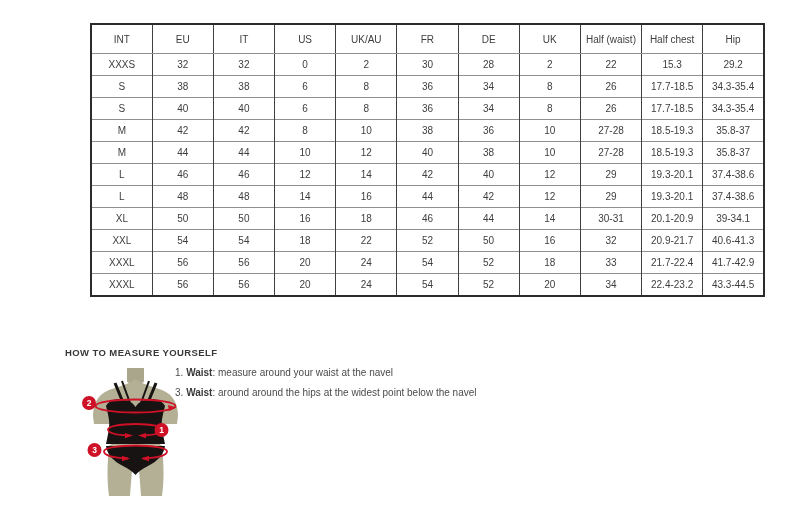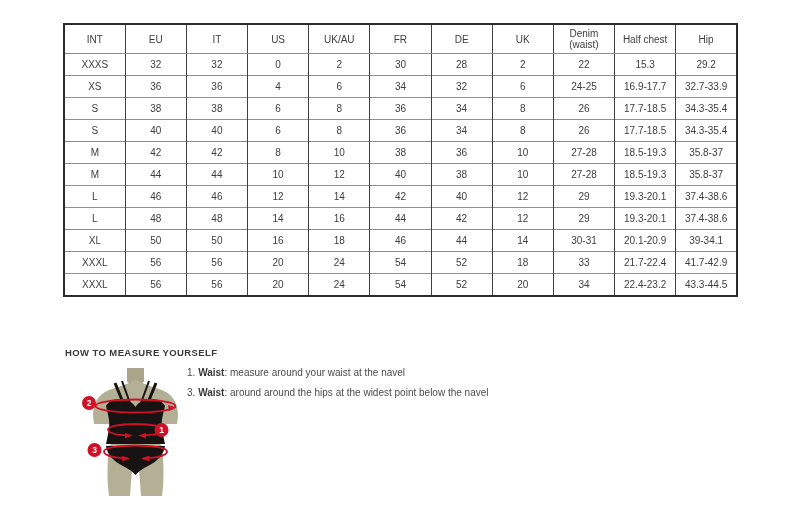--- a/index.html
+++ b/index.html
@@ -4,91 +4,78 @@
 <style>
   html,body{margin:0;padding:0;}
   body{
     width:798px;height:519px;position:relative;background:#ffffff;
     font-family:"Liberation Sans", sans-serif;color:#3d3d3d;overflow:hidden;
   }
   
   .chart-wrap{position:absolute;left:63px;top:23px;width:675px;}
   table.size-chart{
     width:675px;border-collapse:collapse;table-layout:fixed;
-    border:2px solid #2b2b2b;font-size:10px;color:#3d3d3d;
+    border:2px solid #2b2b2b;font-size:10px;color:#3d3d3d;margin-left:27px;
   }
   table.size-chart th{
     height:26px;font-weight:400;text-align:center;vertical-align:middle;
     border-left:1px solid #3f3f3f;border-right:1px solid #3f3f3f;
     border-bottom:1px solid #8f8f8f;background:#ffffff;
   }
   table.size-chart td{
     height:21px;text-align:center;vertical-align:middle;padding:0;
     border-left:1px solid #3f3f3f;border-right:1px solid #3f3f3f;
     border-top:1px solid #8f8f8f;background:#ffffff;
   }
   
   .measure-title{
     position:absolute;left:65px;top:347px;font-size:9.5px;font-weight:700;
     letter-spacing:.4px;color:#383838;
   }
   .figure-wrap{position:absolute;left:78px;top:366px;width:115px;height:135px;}
   .steps{position:absolute;left:175px;top:366px;width:420px;font-size:10px;color:#4b4b4b;}
-  .step{height:20px;line-height:13px;white-space:nowrap;margin-left:12px;}
+  .step{height:20px;line-height:13px;white-space:nowrap;}
   .step .num{color:#4b4b4b;}
   .step b{color:#3a3a3a;font-weight:700;}
 </style>
 </head>
 <body>
 
 <div class="chart-wrap">
   <table class="size-chart">
     <thead>
         <tr>
           <th>INT</th>
           <th>EU</th>
           <th>IT</th>
           <th>US</th>
           <th>UK/AU</th>
           <th>FR</th>
           <th>DE</th>
           <th>UK</th>
-          <th>Denim (waist)</th>
+          <th>Half (waist)</th>
           <th>Half chest</th>
           <th>Hip</th>
         </tr>
       </thead>
     <tbody>
         <tr>
           <td>XXXS</td>
           <td>32</td>
           <td>32</td>
           <td>0</td>
           <td>2</td>
           <td>30</td>
           <td>28</td>
           <td>2</td>
           <td>22</td>
           <td>15.3</td>
           <td>29.2</td>
         </tr>
         <tr>
-          <td>XS</td>
-          <td>36</td>
-          <td>36</td>
-          <td>4</td>
-          <td>6</td>
-          <td>34</td>
-          <td>32</td>
-          <td>6</td>
-          <td>24-25</td>
-          <td>16.9-17.7</td>
-          <td>32.7-33.9</td>
-        </tr>
-        <tr>
           <td>S</td>
           <td>38</td>
           <td>38</td>
           <td>6</td>
           <td>8</td>
           <td>36</td>
           <td>34</td>
           <td>8</td>
           <td>26</td>
           <td>17.7-18.5</td>
@@ -164,20 +151,33 @@
           <td>50</td>
           <td>50</td>
           <td>16</td>
           <td>18</td>
           <td>46</td>
           <td>44</td>
           <td>14</td>
           <td>30-31</td>
           <td>20.1-20.9</td>
           <td>39-34.1</td>
+        </tr>
+        <tr>
+          <td>XXL</td>
+          <td>54</td>
+          <td>54</td>
+          <td>18</td>
+          <td>22</td>
+          <td>52</td>
+          <td>50</td>
+          <td>16</td>
+          <td>32</td>
+          <td>20.9-21.7</td>
+          <td>40.6-41.3</td>
         </tr>
         <tr>
           <td>XXXL</td>
           <td>56</td>
           <td>56</td>
           <td>20</td>
           <td>24</td>
           <td>54</td>
           <td>52</td>
           <td>18</td>

